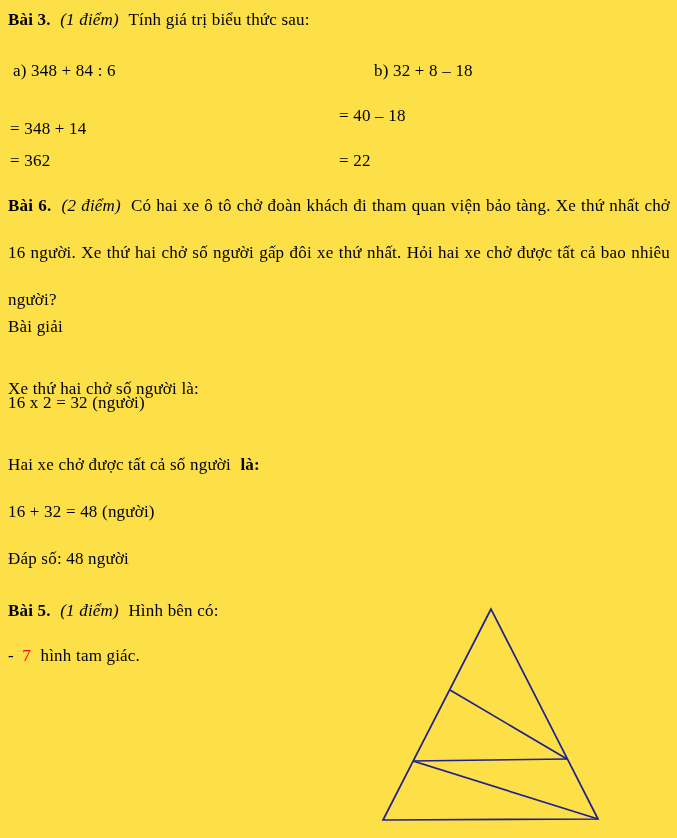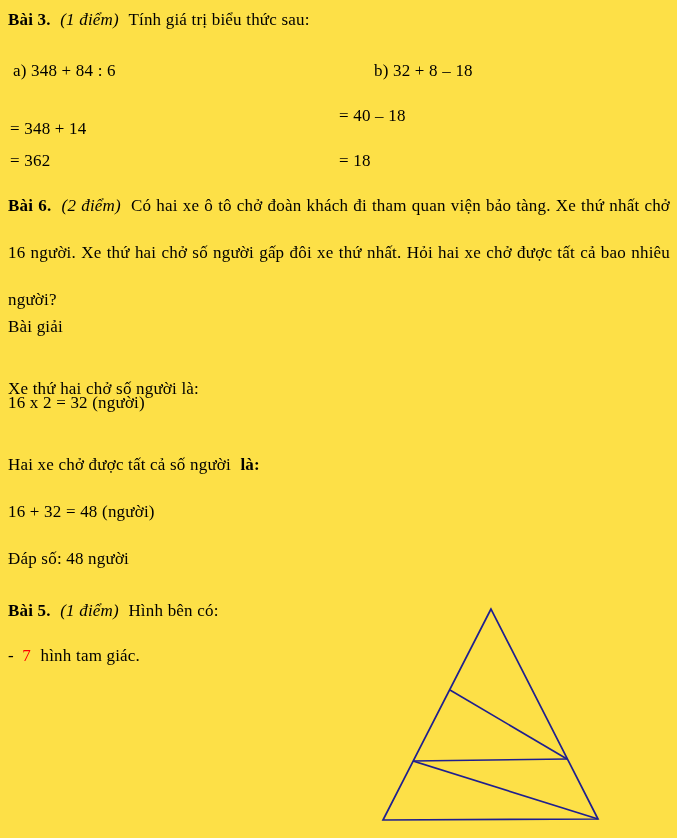--- a/index.html
+++ b/index.html
@@ -50,21 +50,21 @@
     <span class="sp">Tính giá trị biểu thức sau:</span>
   </div>
 
   <div class="line" style="left:13px; top:60px;">a) 348 + 84 : 6</div>
   <div class="line" style="left:340px; top:60px;margin-left:34px;">b) 32 + 8 – 18</div>
 
   <div class="line" style="left:10px; top:105px;margin-top:13px;">= 348 + 14</div>
   <div class="line" style="left:339px; top:105px;">= 40 – 18</div>
 
   <div class="line" style="left:10px; top:150px;">= 362</div>
-  <div class="line" style="left:339px; top:150px;">= 18</div>
+  <div class="line" style="left:339px; top:150px;">= 22</div>
 
   <div class="para">
     <span class="b">Bài 6.</span>
     <span class="i sp">(2 điểm)</span>
     <span class="sp">Có hai xe ô tô chở đoàn khách đi tham quan viện bảo tàng. Xe thứ nhất chở 16 người. Xe thứ hai chở số người gấp đôi xe thứ nhất. Hỏi hai xe chở được tất cả bao nhiêu người?</span>
   </div>
 
   <div class="line" style="left:8px; top:316px;">Bài giải</div>
   <div class="line" style="left:8px; top:378px;text-align:right;">Xe thứ hai chở số người là:</div>
   <div class="line" style="left:8px; top:392px;">16 x 2 = 32 (người)</div>

